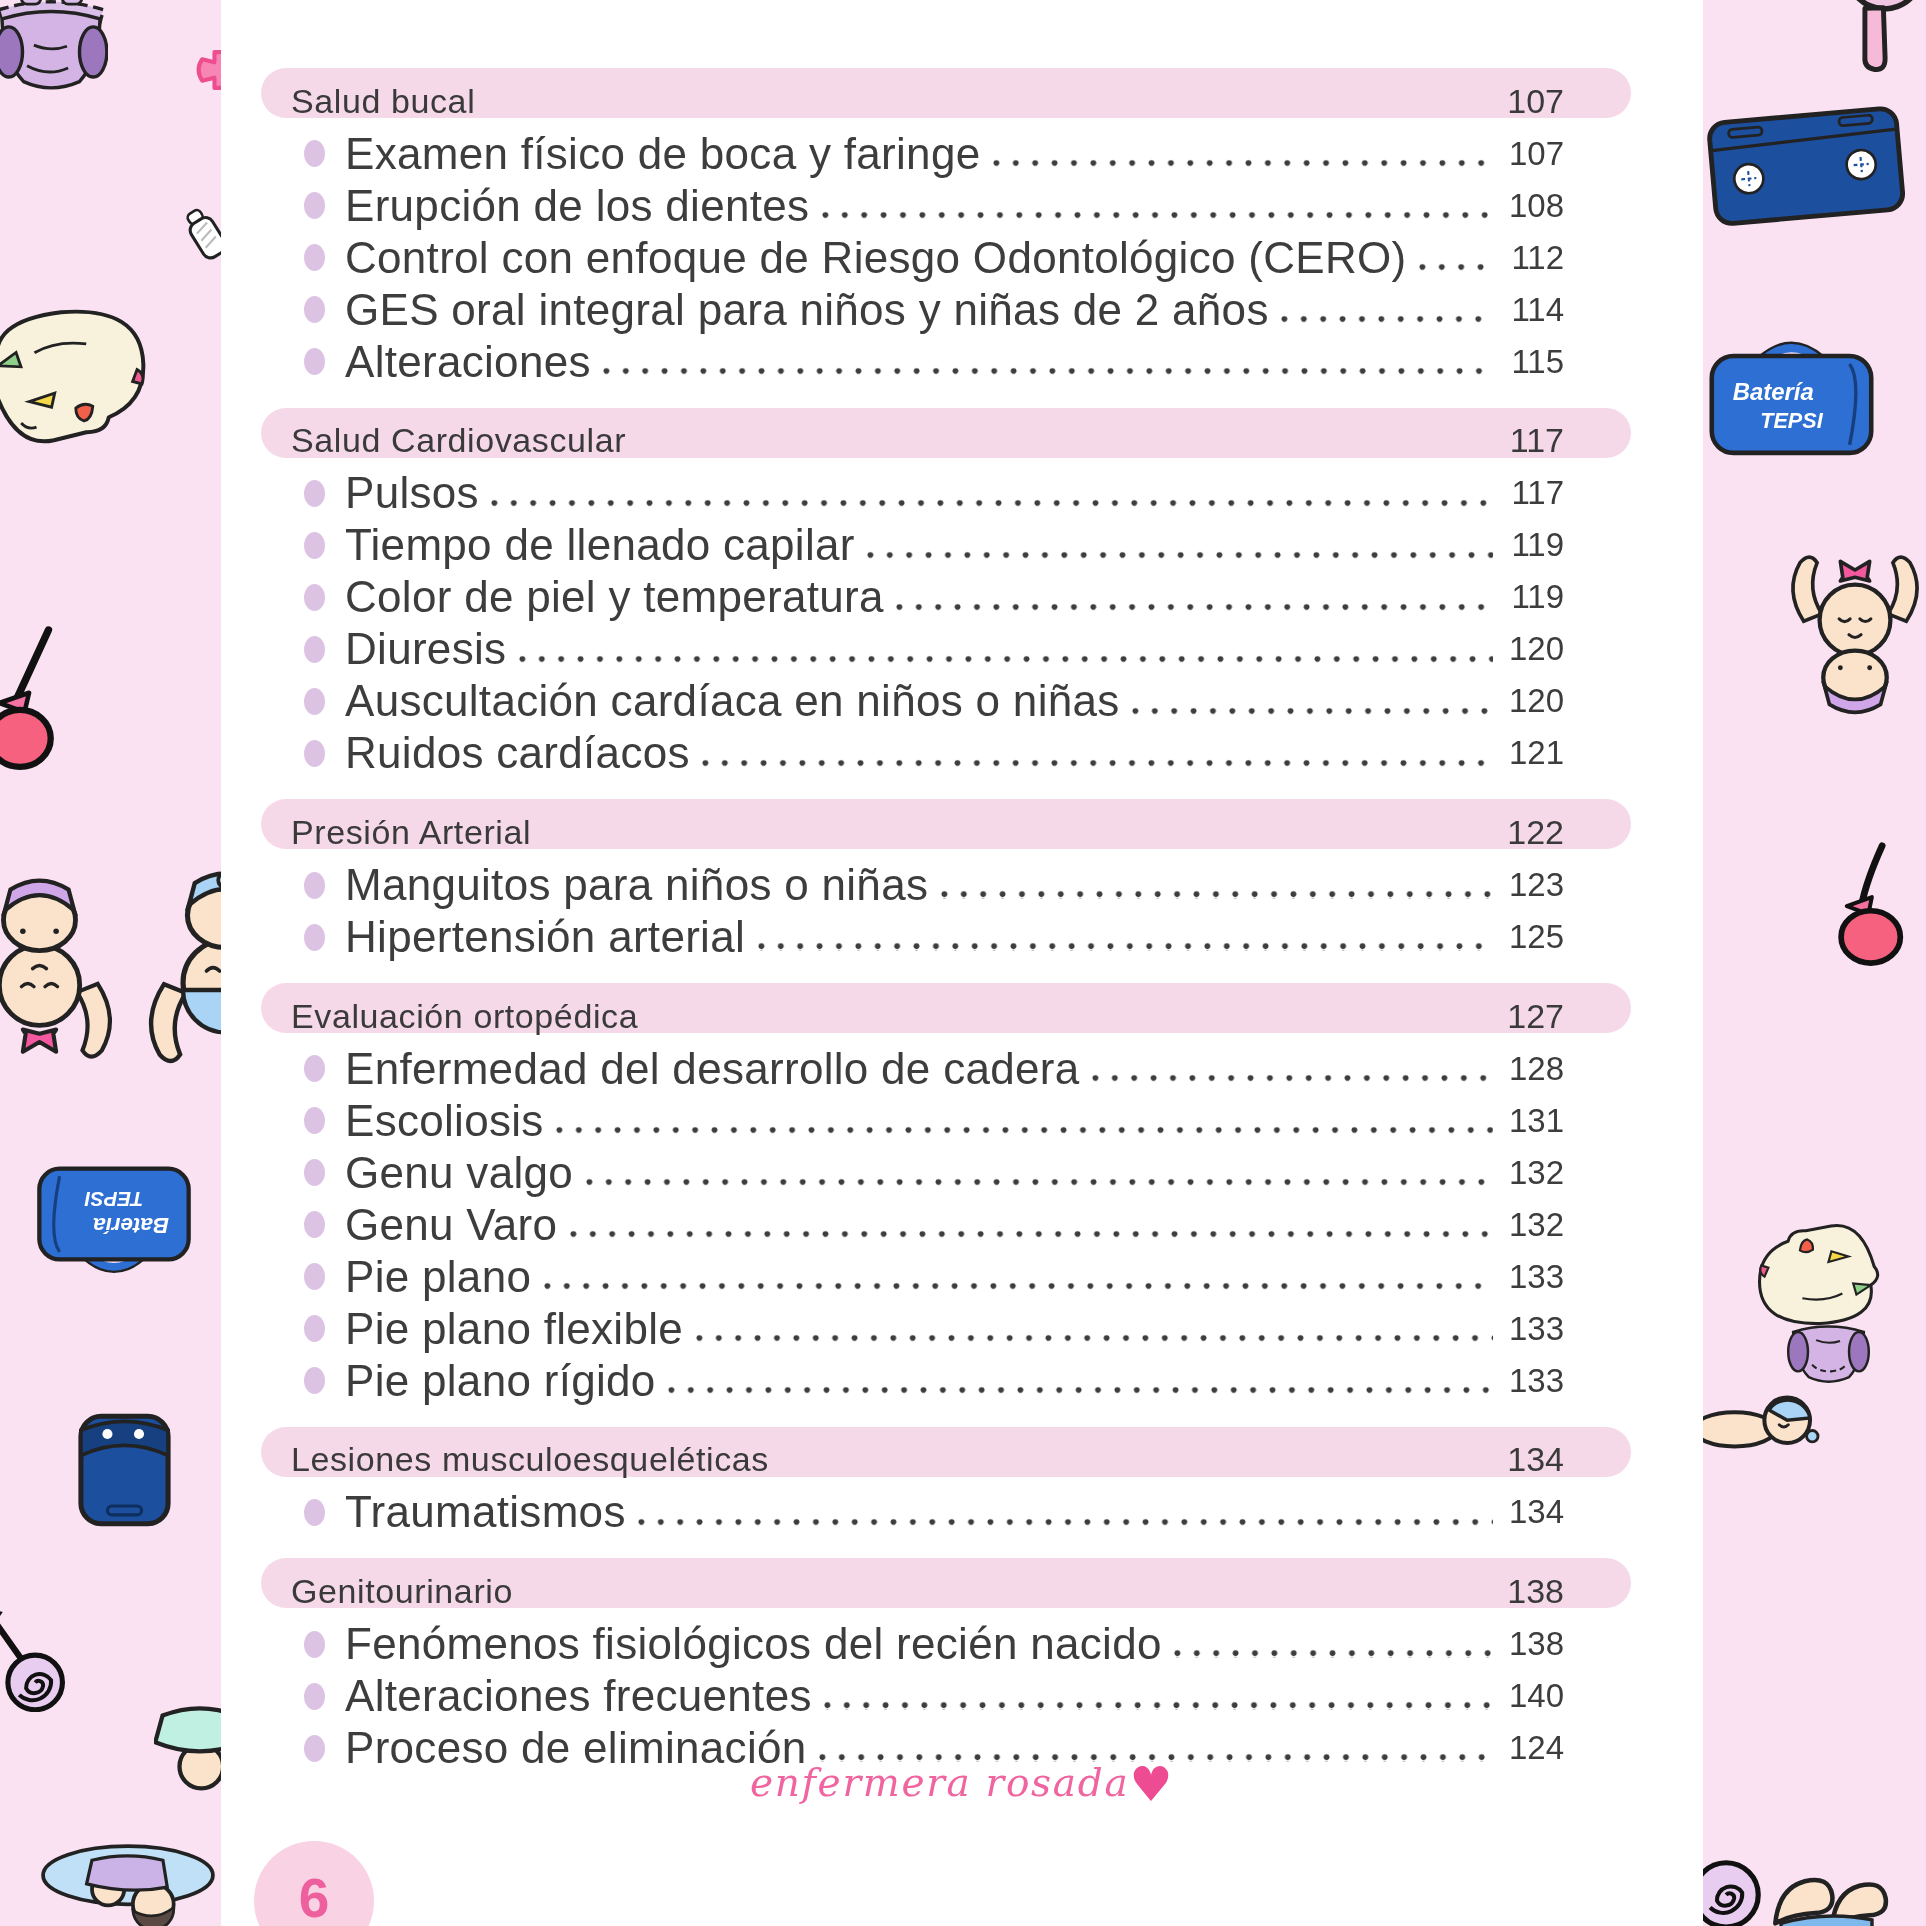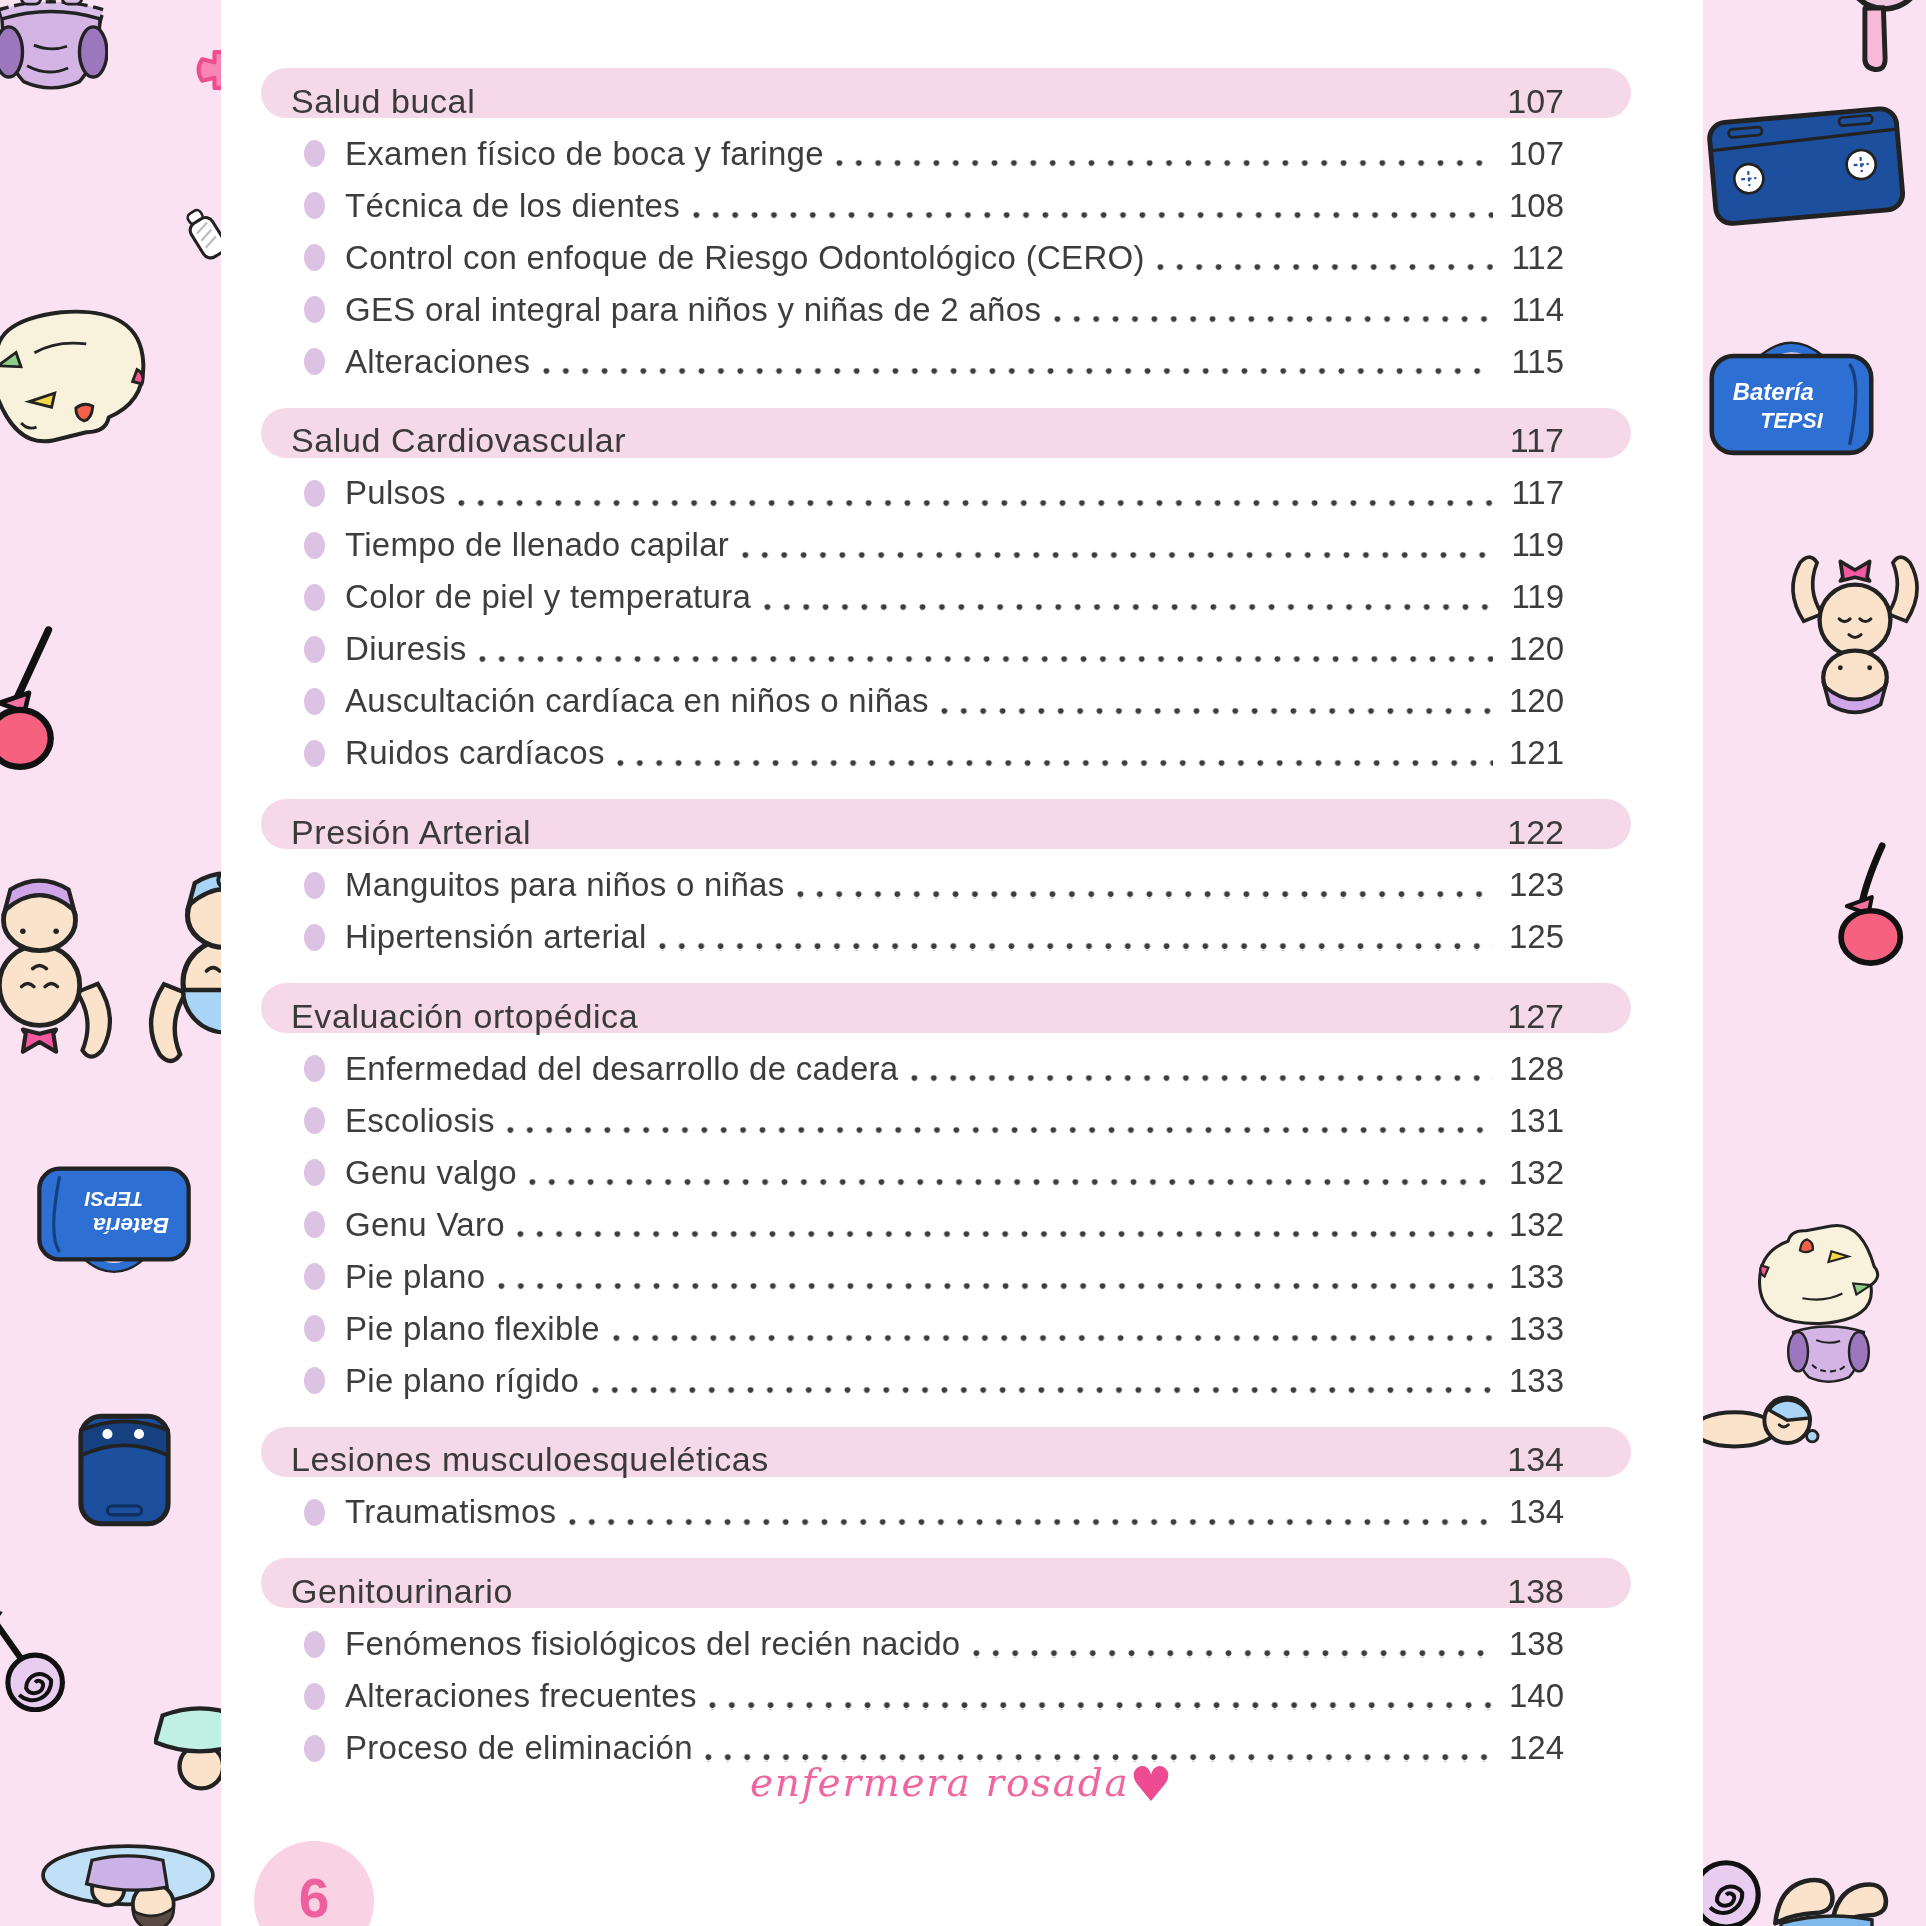--- a/index.html
+++ b/index.html
@@ -11,21 +11,21 @@
   .sec{margin-top:20px;}
   .sec.first{margin-top:0;}
   .pill{height:50px;margin-left:40px;width:1370px;border-radius:26px;background:#f6d9e9;
     display:flex;align-items:center;justify-content:space-between;box-sizing:border-box;
     padding:16px 67px 0 30px;}
   .pill .t{font-size:34px;letter-spacing:0.6px;color:#3a3a3a;}
   .pill .n{font-size:34px;color:#3a3a3a;}
   .items{padding-top:9.7px;}
   .row{height:52px;display:flex;align-items:center;margin-left:83px;width:1260px;}
   .bullet{width:21px;height:27px;border-radius:50%;background:#ddc3e3;margin-right:20px;flex:none;}
-  .lbl{font-size:33px;letter-spacing:0.3px;white-space:nowrap;flex:none;}
+  .lbl{font-size:44px;letter-spacing:0.3px;white-space:nowrap;flex:none;}
   .dots{flex:1;height:7.4px;margin:0 8px 0 12.6px;transform:translateY(9.7px);
     background-image:radial-gradient(circle at 3.4px 3.4px,#3d3d3d 2.6px,transparent 3.3px);
     background-size:19.4px 7.4px;background-repeat:repeat-x;background-position:left center;}
   .num{font-size:33px;flex:none;min-width:63px;text-align:right;}
   .page-bubble{position:absolute;left:33px;top:1841px;width:120px;height:120px;border-radius:50%;
     background:#f9d2e4;display:flex;align-items:center;justify-content:center;}
   .page-bubble .pn{font-size:55px;font-weight:bold;color:#ed5f9d;transform:translateY(-3.4px);}
   .sig{position:absolute;left:50%;top:1756px;transform:translateX(-50%);white-space:nowrap;
     font-family:"DejaVu Serif",serif;font-style:italic;font-size:39px;color:#f0649f;letter-spacing:1.7px;}
   .sig .heart{font-style:normal;font-size:48px;color:#ee4c92;vertical-align:-4.6px;}
@@ -224,21 +224,21 @@
         </div>
         <div class="items">
           <div class="row">
               <span class="bullet"></span>
               <span class="lbl">Examen físico de boca y faringe</span>
               <span class="dots"></span>
               <span class="num">107</span>
             </div>
           <div class="row">
               <span class="bullet"></span>
-              <span class="lbl">Técnica de los dientes</span>
+              <span class="lbl">Erupción de los dientes</span>
               <span class="dots"></span>
               <span class="num">108</span>
             </div>
           <div class="row">
               <span class="bullet"></span>
               <span class="lbl">Control con enfoque de Riesgo Odontológico (CERO)</span>
               <span class="dots"></span>
               <span class="num">112</span>
             </div>
           <div class="row">

